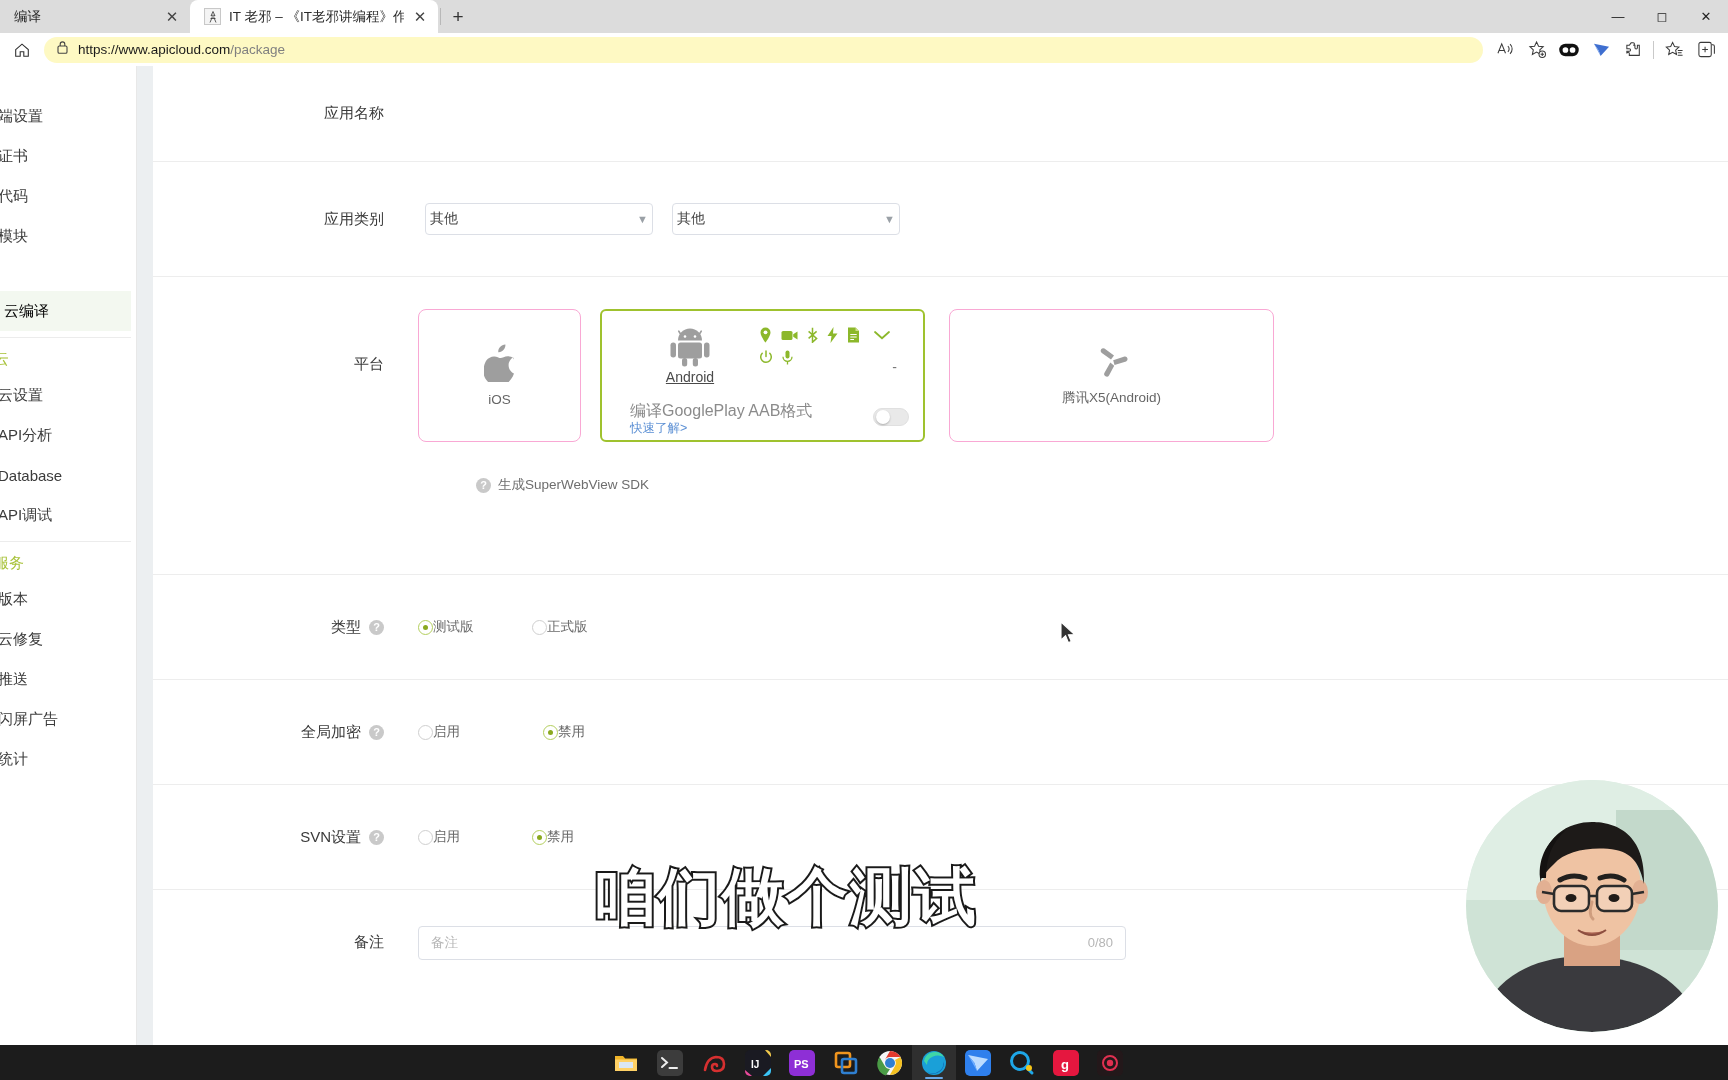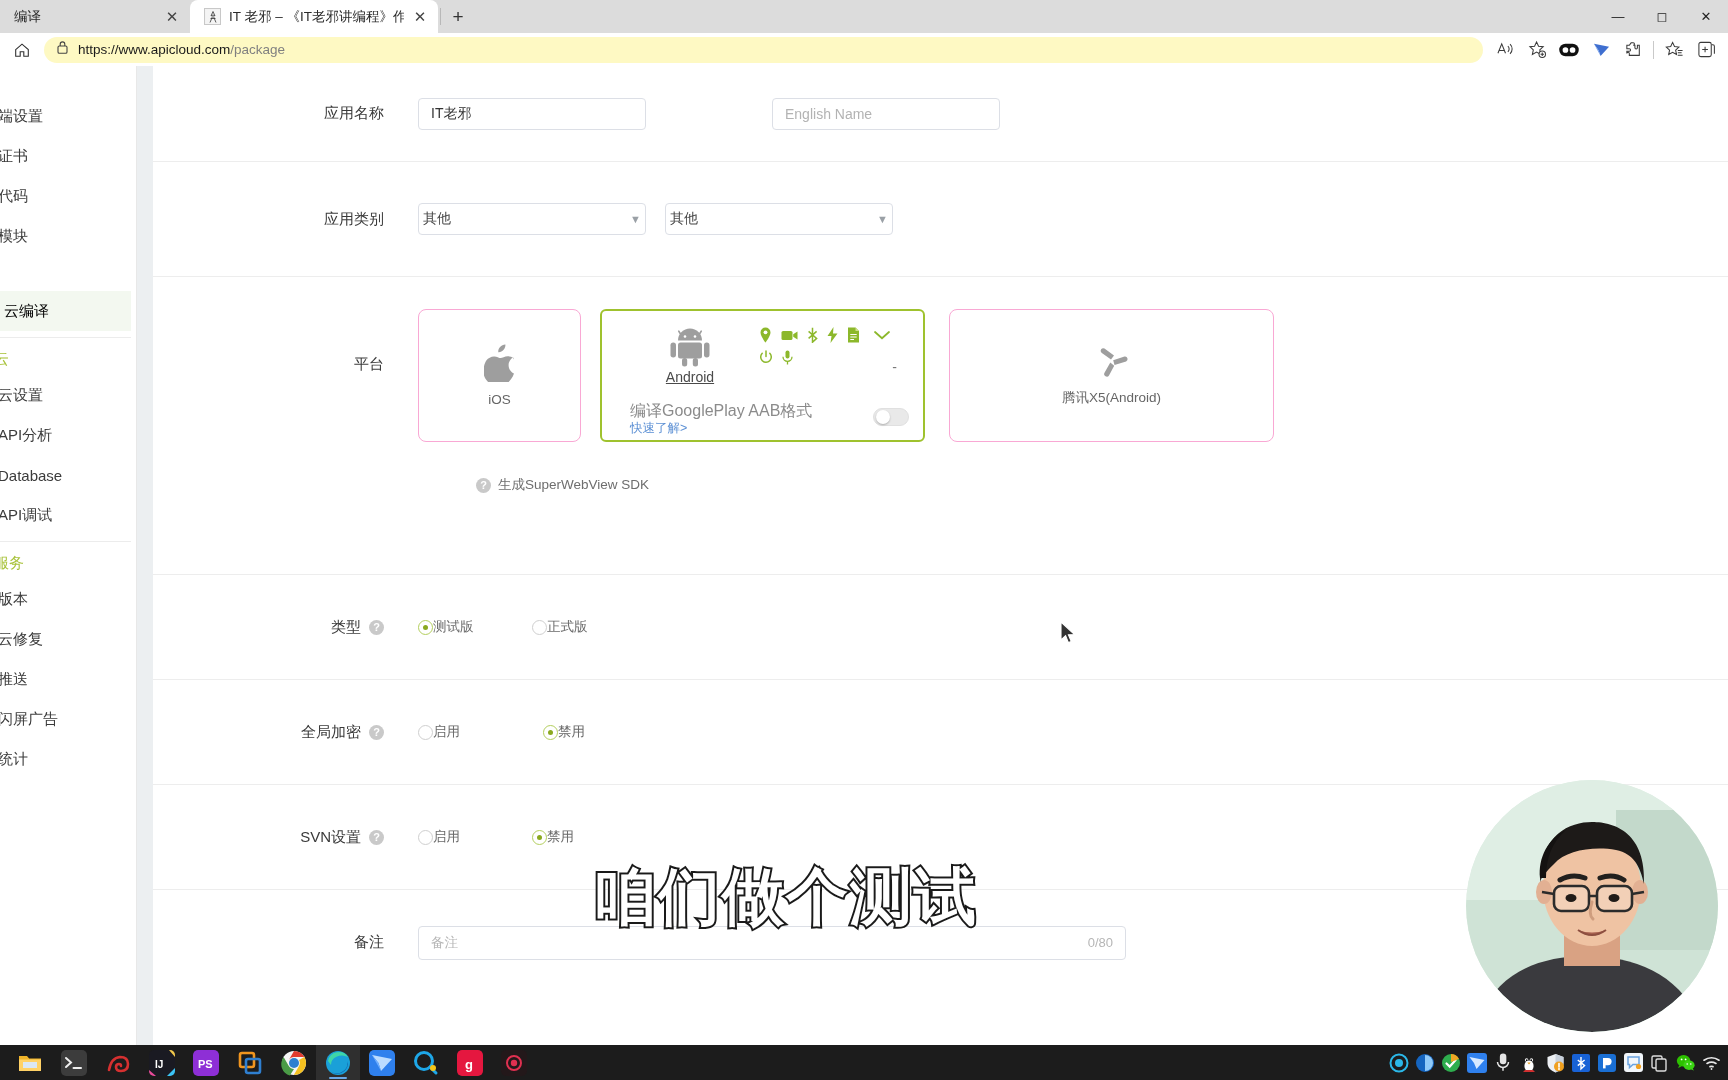--- a/index.html
+++ b/index.html
@@ -208,21 +208,21 @@
     width: 252px; height: 252px; border-radius: 50%;
     overflow: hidden; background: #dfeee4;
   }
 
   
   .cursor { position: absolute; left: 1060px; top: 555px; }
 
   
   .taskbar {
     position: absolute; left: 0; bottom: 0; width: 1728px; height: 35px;
-    background: #1c1c1c; display: flex; align-items: center;
+    background: #1c1c1c; display: flex; align-items: center; flex-direction: column;
   }
   .tb-apps { display: flex; align-items: center; padding-left: 8px; gap: 0; }
   .tb-app {
     width: 44px; height: 35px; display: flex; align-items: center;
     justify-content: center; position: relative;
   }
   .tb-app.running::after {
     content: ''; position: absolute; bottom: 1px; left: 13px;
     width: 18px; height: 2px; background: #6aa9e9; border-radius: 1px;
   }
@@ -382,27 +382,23 @@
     </div>
 
     <div class="gutter"></div>
 
     <div class="content">
 
       <div class="form-row" style="height:96px;">
         <div class="row-label">
           <span>应用名称</span>
         </div>
-        <div class="row-body">
-          <div class="txt-input" style="width:228px;">IT老邪</div>
-          <div class="txt-input placeholder" style="width:228px;margin-left:126px;">English Name</div>
-        </div>
-      </div>
-
-      <div class="form-row" style="height:115px;">
+      </div>
+
+      <div class="form-row" style="height:115px;gap:7px;">
         <div class="row-label">
           <span>应用类别</span>
         </div>
         <div class="row-body">
           <div class="sel" style="width:228px;">
             <span>其他</span>
             <span class="chev">▼</span>
           </div>
           <div class="sel" style="width:228px;margin-left:19px;">
             <span>其他</span>

